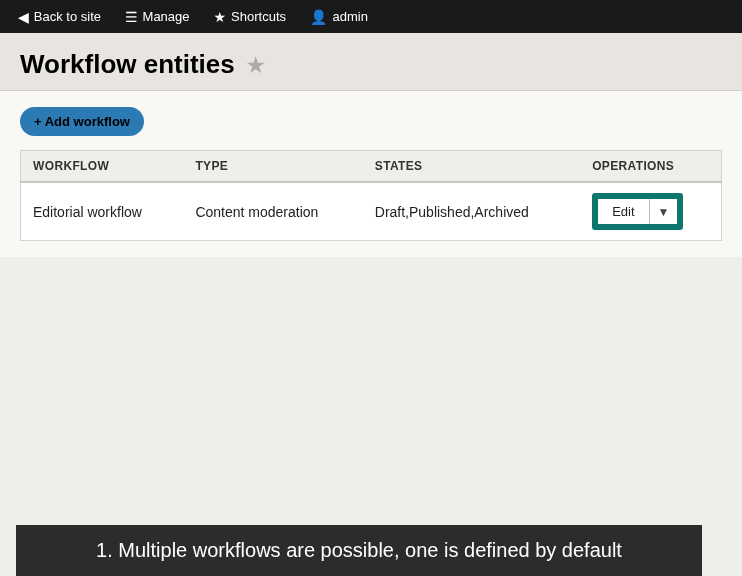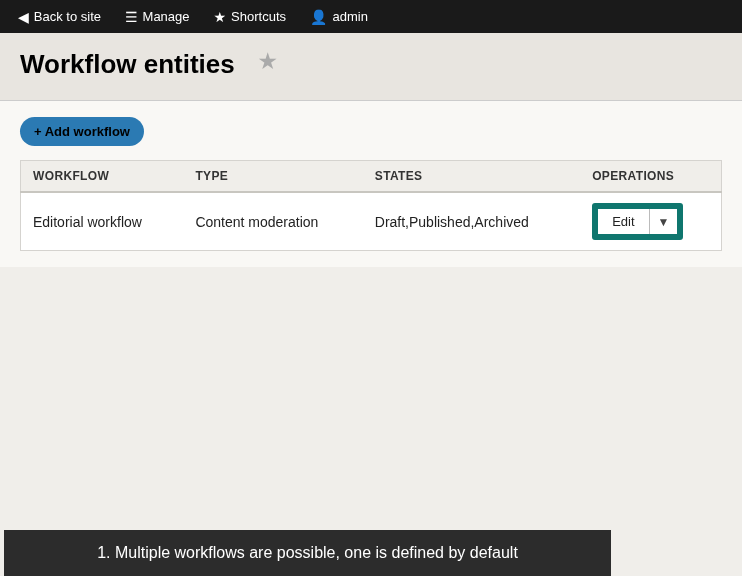--- a/index.html
+++ b/index.html
@@ -33,23 +33,22 @@
     #page-header {
       background: #e8e5e0;
       padding: 16px 20px 10px 20px;
       border-bottom: 1px solid #ccc;
     }
     #page-title {
       font-size: 26px;
       font-weight: bold;
       color: #000;
       display: flex;
-      align-items: flex-start;
-      gap: 24px;
-      margin-bottom: 10px;
+      align-items: center;
+      gap: 12px;
     }
     .star-icon { color: #aaa; font-size: 20px; cursor: pointer; }
 
     
     #breadcrumb {
       font-size: 13px;
       color: #555;
       margin-bottom: 0;
     }
     #breadcrumb a {
@@ -130,26 +129,26 @@
       padding: 5px 8px;
       cursor: pointer;
       font-size: 12px;
       color: #444;
     }
 
     
     #footer-bar {
       position: fixed;
       bottom: 0;
-      left: 4px;
-      width: 607px;
+      left: 16px;
+      width: 686px;
       background: #2c2c2c;
       color: #fff;
       padding: 14px 20px;
-      font-size: 16px;
+      font-size: 20px;
       text-align: center;
     }
   </style>
 </head>
 <body>
 
 <div id="topbar">
   <a class="nav-item" href="#">
     <span class="nav-icon">◀</span>
     <span>Back to site</span>

